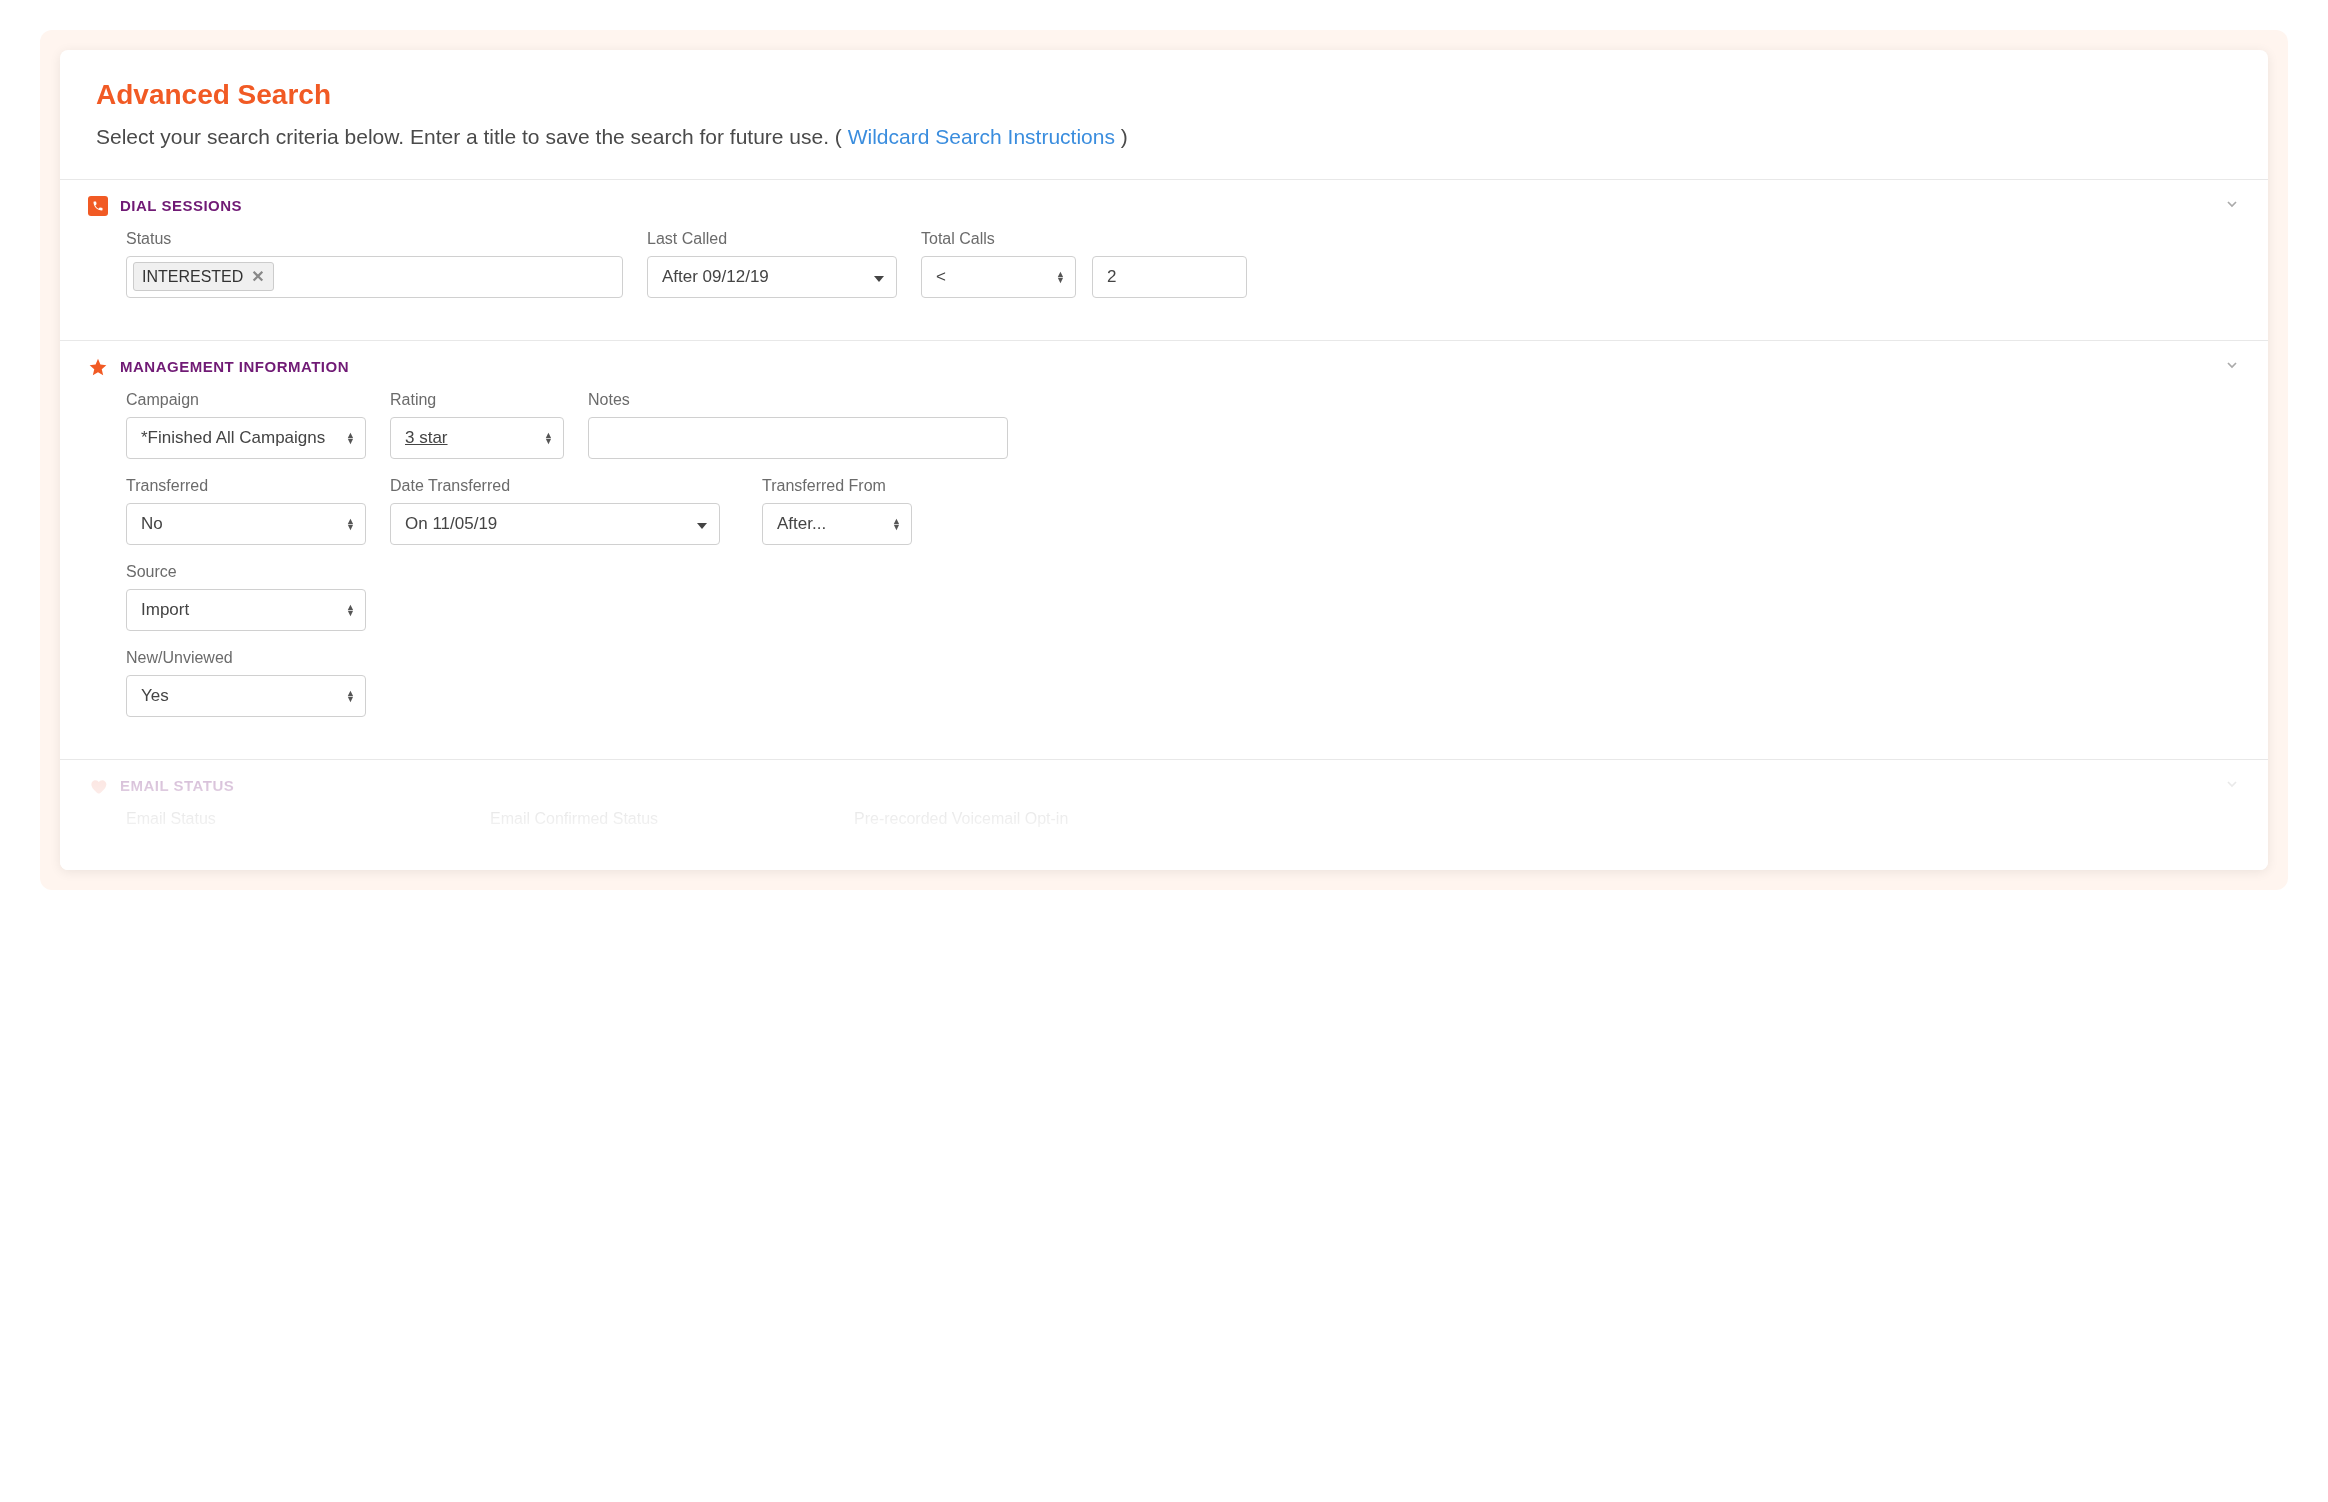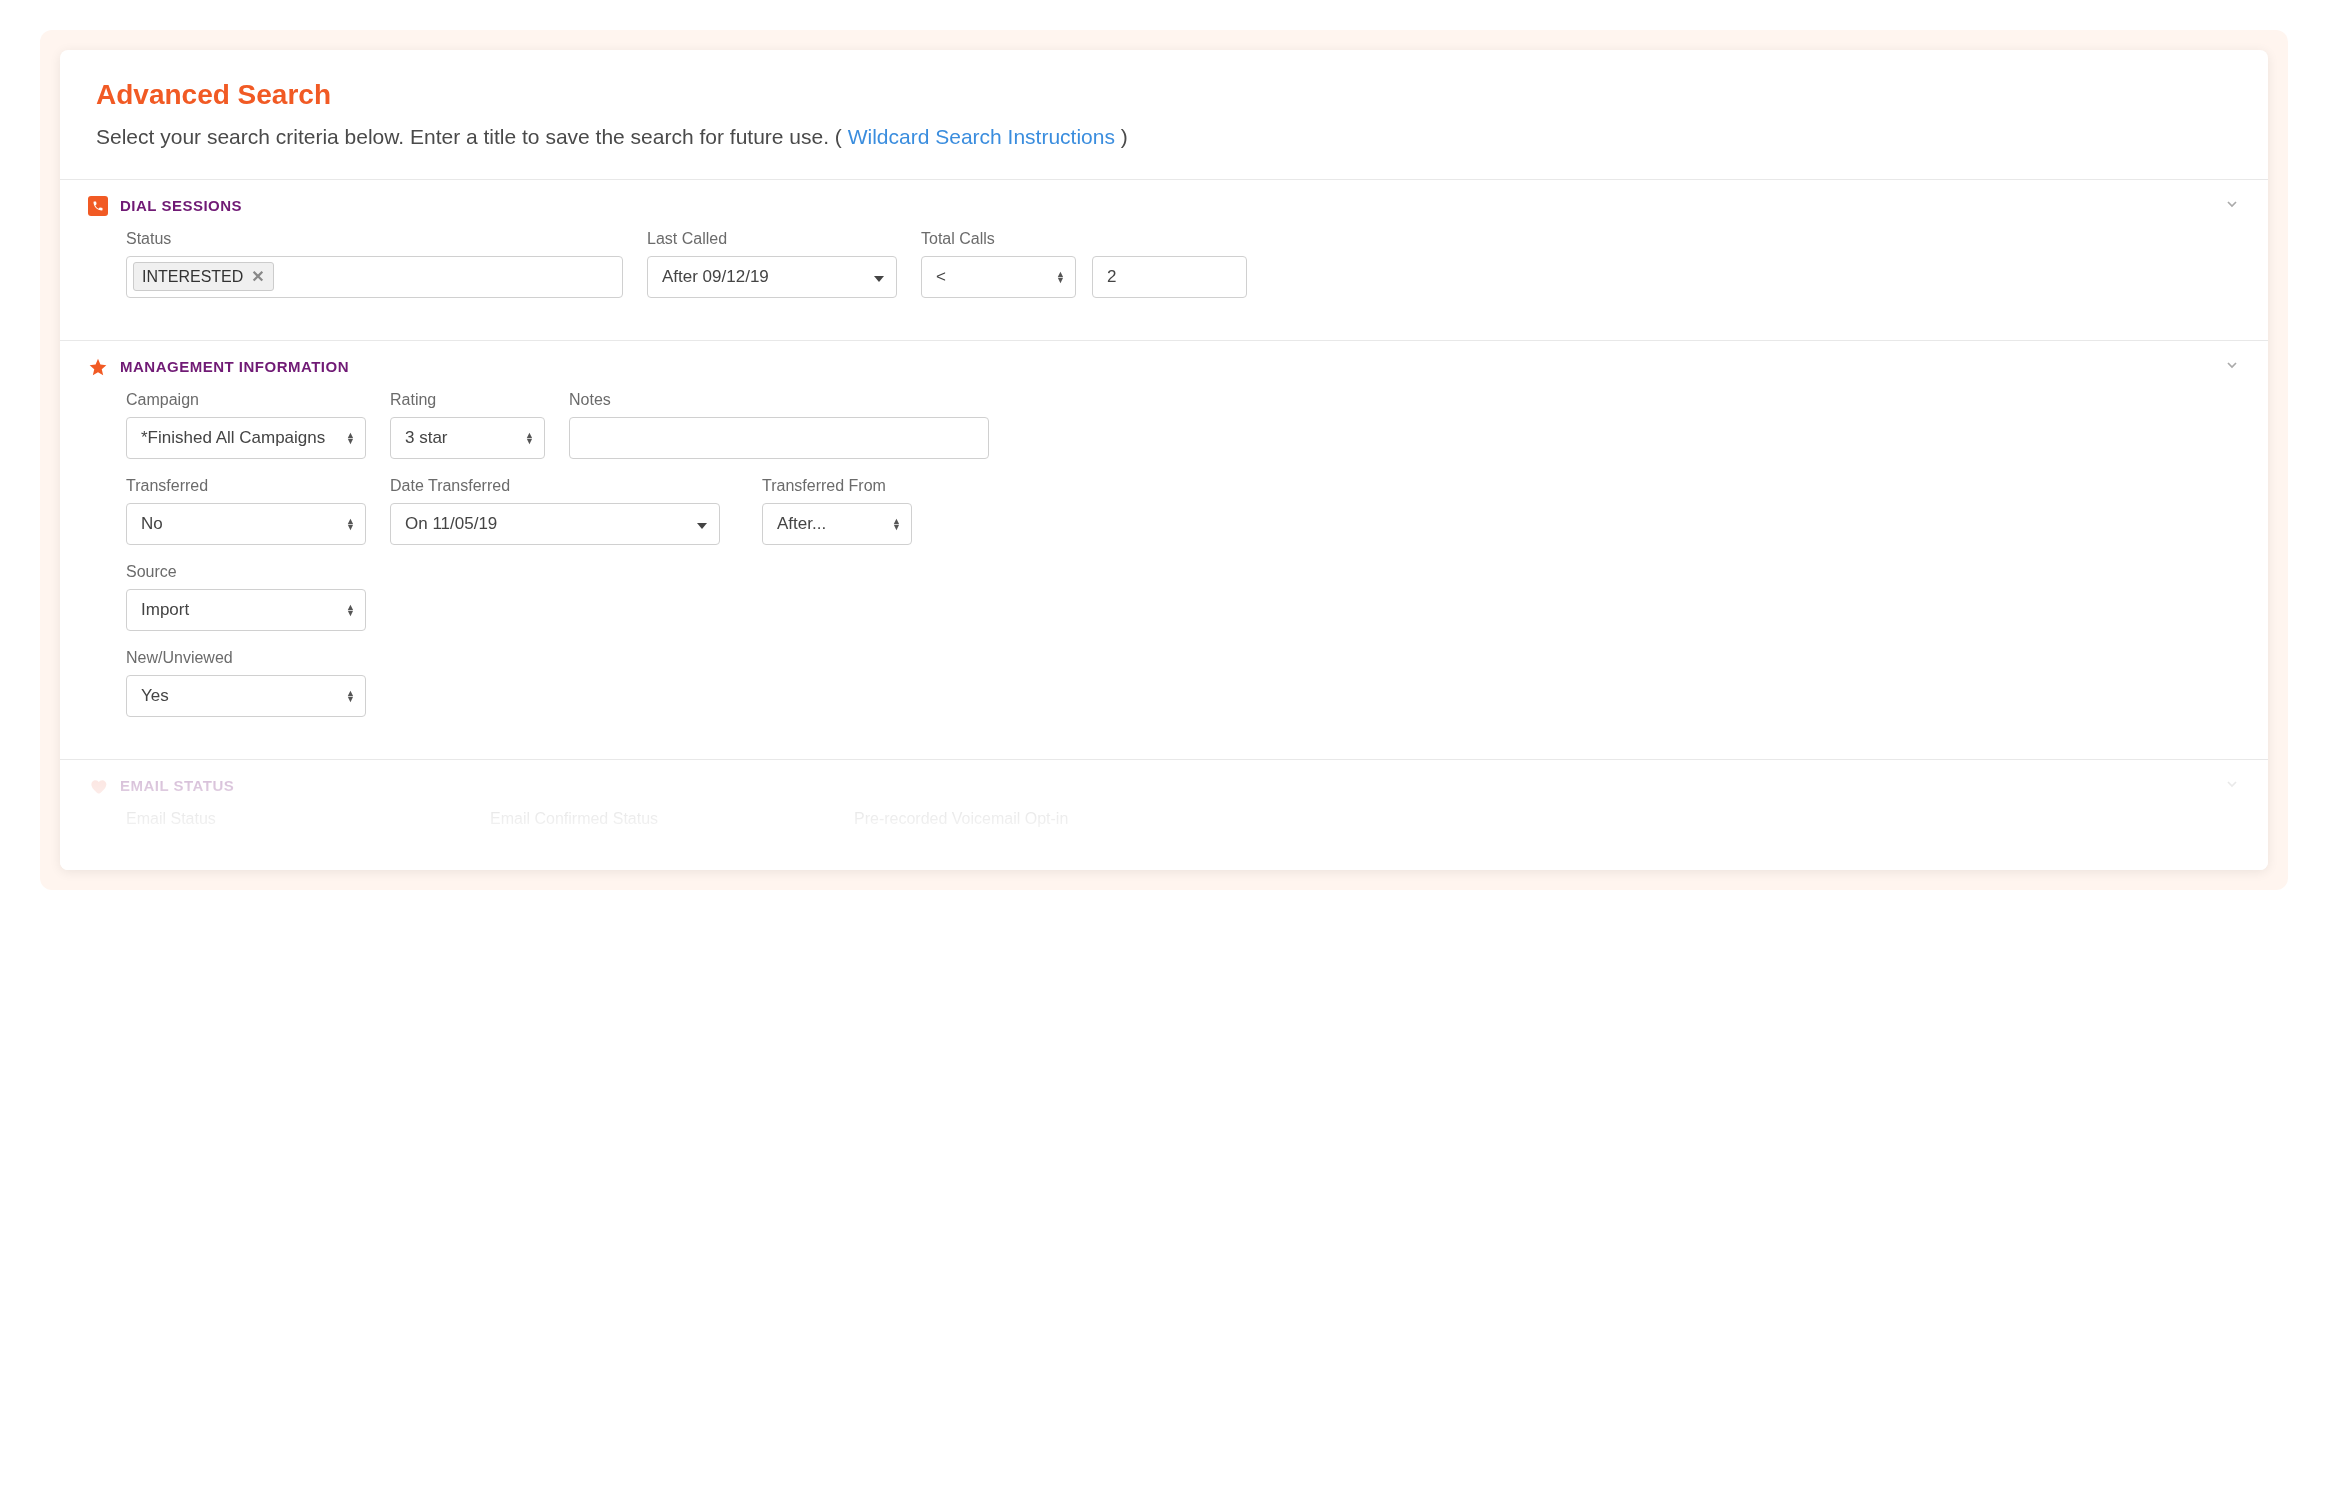--- a/index.html
+++ b/index.html
@@ -273,21 +273,21 @@
             <div class="dropdown" style="width:240px;">
               <span style="overflow:hidden;white-space:nowrap;">*Finished All Campaigns</span>
               <span class="dropdown-sort-arrows">
                   <span>▲</span>
                   <span>▼</span>
                 </span>
             </div>
           </div>
           <div class="field">
             <label class="field-label">Rating</label>
-            <div class="dropdown" style="width:155px;">
+            <div class="dropdown" style="width:174px;text-decoration:underline;">
               <span>3 star</span>
               <span class="dropdown-sort-arrows">
                   <span>▲</span>
                   <span>▼</span>
                 </span>
             </div>
           </div>
           <div class="field">
             <label class="field-label">Notes</label>
             <input class="text-input" style="width: 420px;" value="">

